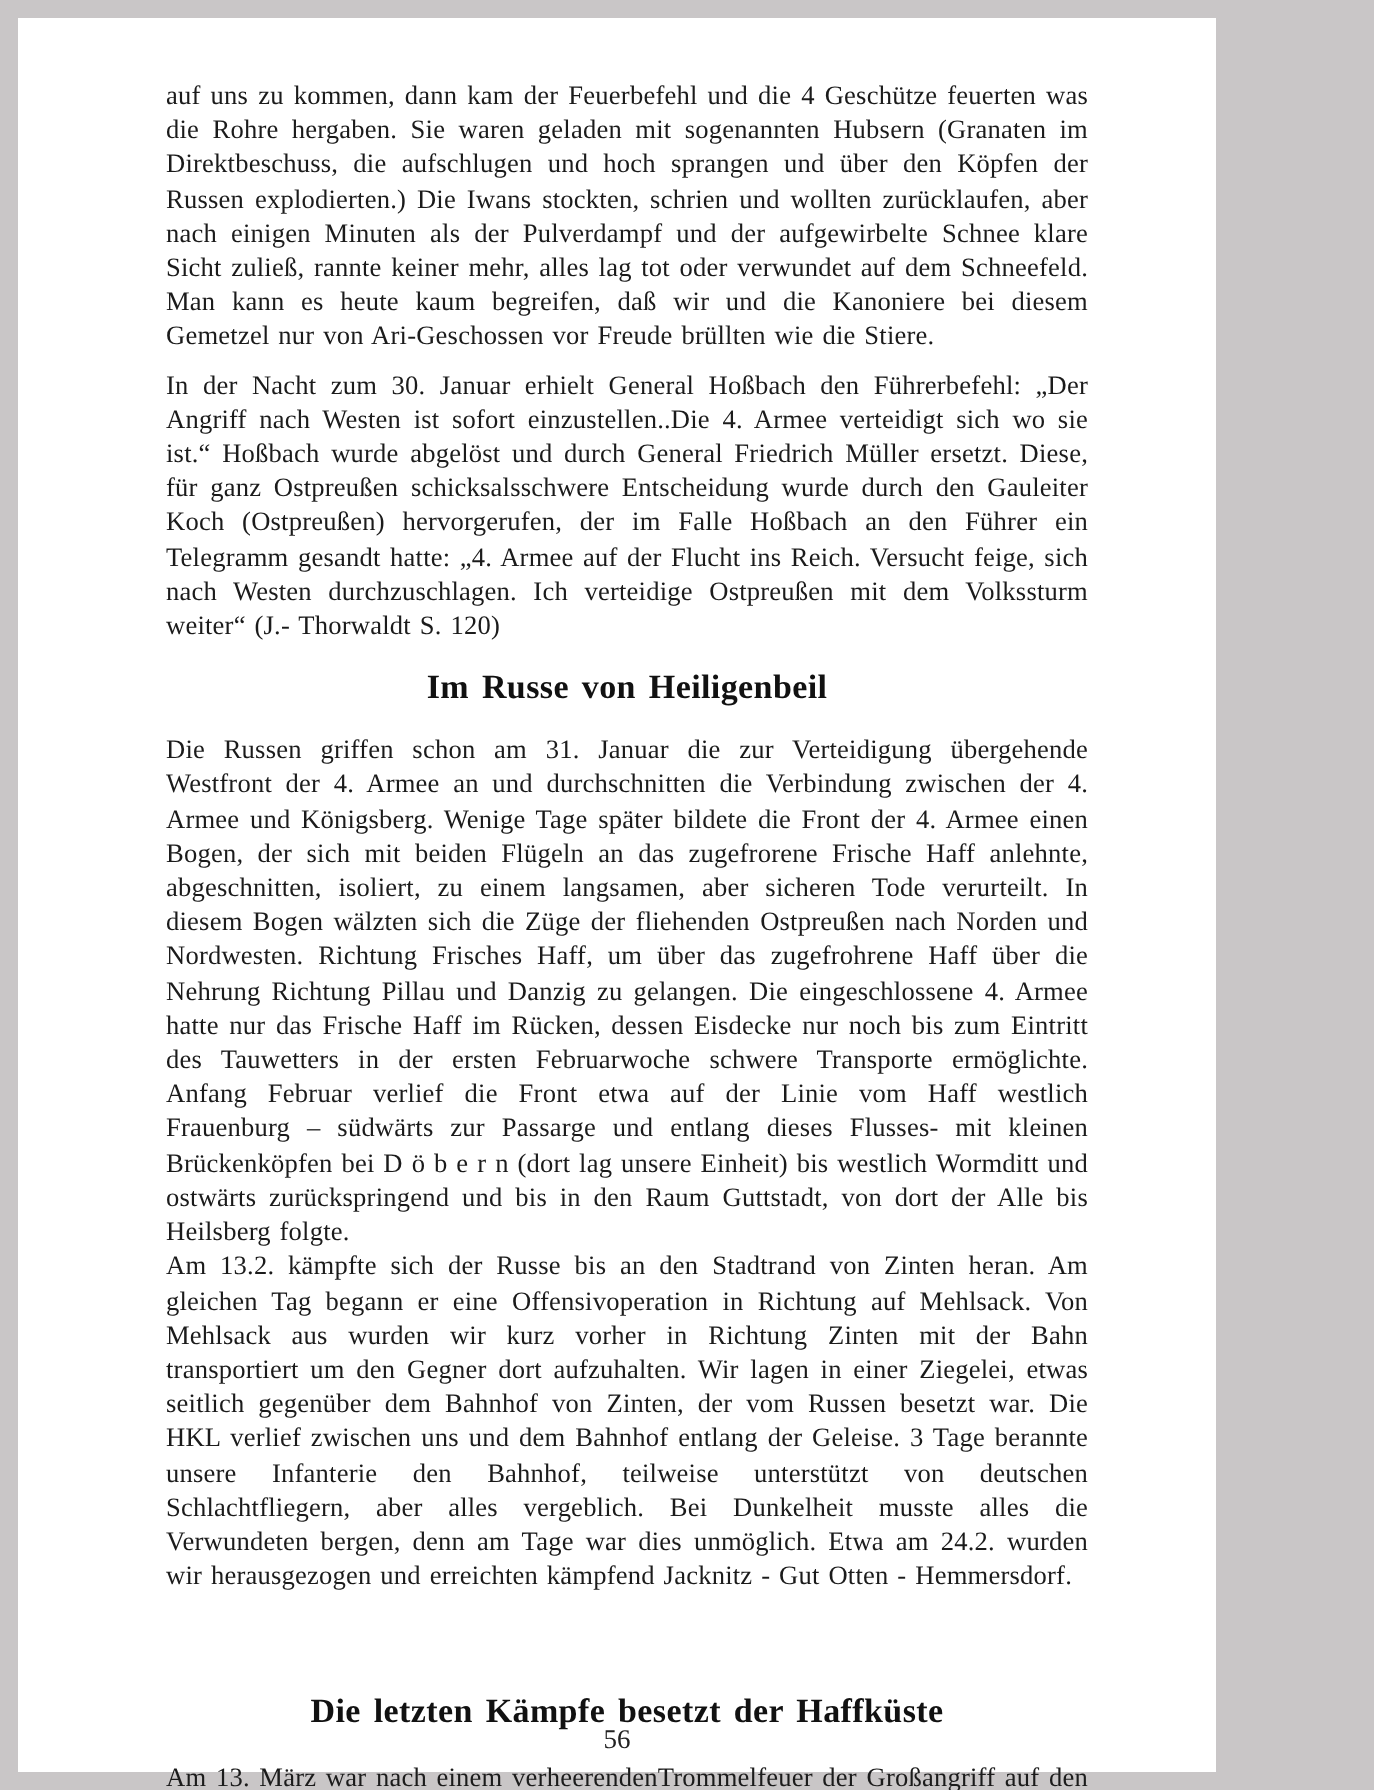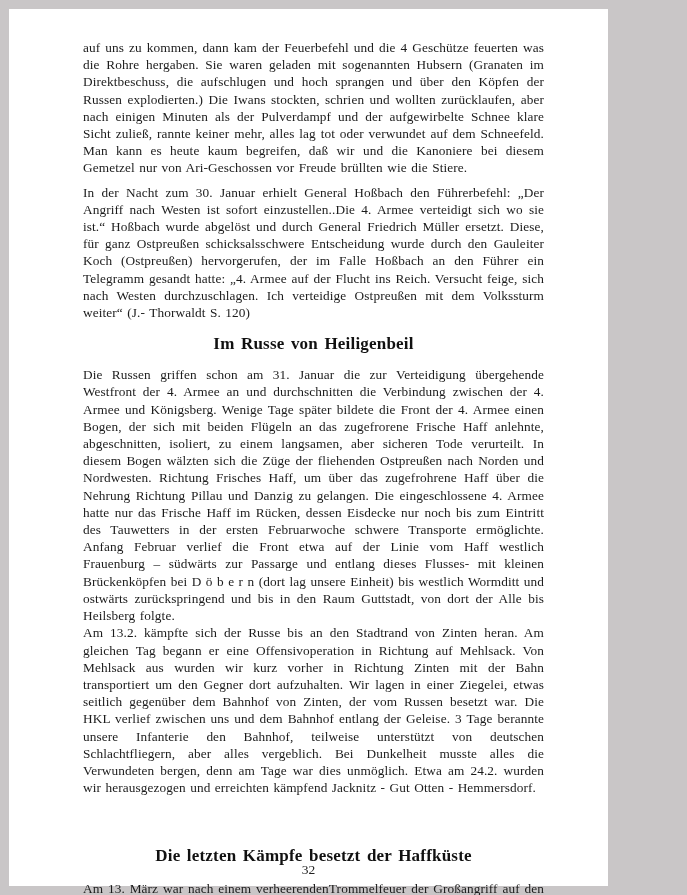--- a/index.html
+++ b/index.html
@@ -83,14 +83,14 @@
     <p>Die Russen griffen schon am 31. Januar die zur Verteidigung übergehende Westfront der 4. Armee an und durchschnitten die Verbindung zwischen der 4. Armee und Königsberg. Wenige Tage später bildete die Front der 4. Armee einen Bogen, der sich mit beiden Flügeln an das zugefrorene Frische Haff anlehnte, abgeschnitten, isoliert, zu einem langsamen, aber sicheren Tode verurteilt. In diesem Bogen wälzten sich die Züge der fliehenden Ostpreußen nach Norden und Nordwesten. Richtung Frisches Haff, um über das zugefrohrene Haff über die Nehrung Richtung Pillau und Danzig zu gelangen. Die eingeschlossene 4. Armee hatte nur das Frische Haff im Rücken, dessen Eisdecke nur noch bis zum Eintritt des Tauwetters in der ersten Februarwoche schwere Transporte ermöglichte. Anfang Februar verlief die Front etwa auf der Linie vom Haff westlich Frauenburg – südwärts zur Passarge und entlang dieses Flusses- mit kleinen Brückenköpfen bei D ö b e r n  (dort lag unsere Einheit) bis westlich Wormditt und ostwärts zurückspringend und bis in den Raum Guttstadt, von dort der Alle bis Heilsberg folgte.</p>
 
     <p>Am 13.2. kämpfte sich der Russe bis an den Stadtrand von Zinten heran. Am gleichen Tag begann er eine Offensivoperation in Richtung auf Mehlsack. Von Mehlsack aus wurden wir kurz vorher in Richtung Zinten mit der Bahn transportiert um den Gegner dort aufzuhalten. Wir lagen in einer Ziegelei, etwas seitlich gegenüber dem Bahnhof von Zinten, der vom Russen besetzt war. Die HKL verlief zwischen uns und dem Bahnhof entlang der Geleise. 3 Tage berannte unsere Infanterie den Bahnhof, teilweise unterstützt von deutschen Schlachtfliegern, aber alles vergeblich. Bei Dunkelheit musste alles die Verwundeten bergen, denn am Tage war dies unmöglich. Etwa am 24.2. wurden wir herausgezogen und erreichten kämpfend Jacknitz - Gut Otten - Hemmersdorf.</p>
 
     <h2 class="section-heading heading-2">Die letzten Kämpfe besetzt der Haffküste</h2>
 
     <p>Am 13. März war nach einem verheerendenTrommelfeuer der Großangriff auf den kleinen Kessel. Wir konnten die Einbrüche der Russen nur mühselig abriegeln und fochten uns über Schönrade, Klein Rödersdorf zurück. Am Abend des 15.3. kam ich mit dem Küchenwagen zu einem Batallion. Der Stab des Btl. lag mit dem Stab des Nachbarbatallions bei Fuchsberge in einer Ziegelei (großer hölzerner Rundbau, der als Trockenraum der Ziegel vorher diente und</p>
 
   </div>
 
-  <div class="page-number">32</div>
+  <div class="page-number">56</div>
 </div>
 
 </body></html>

